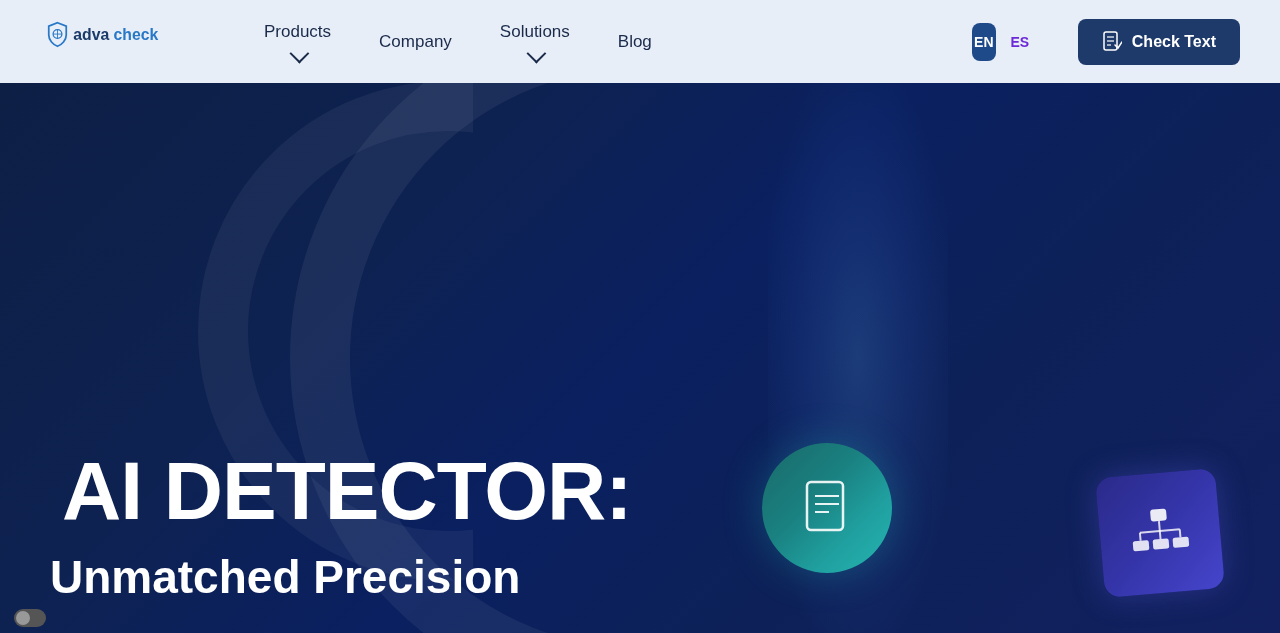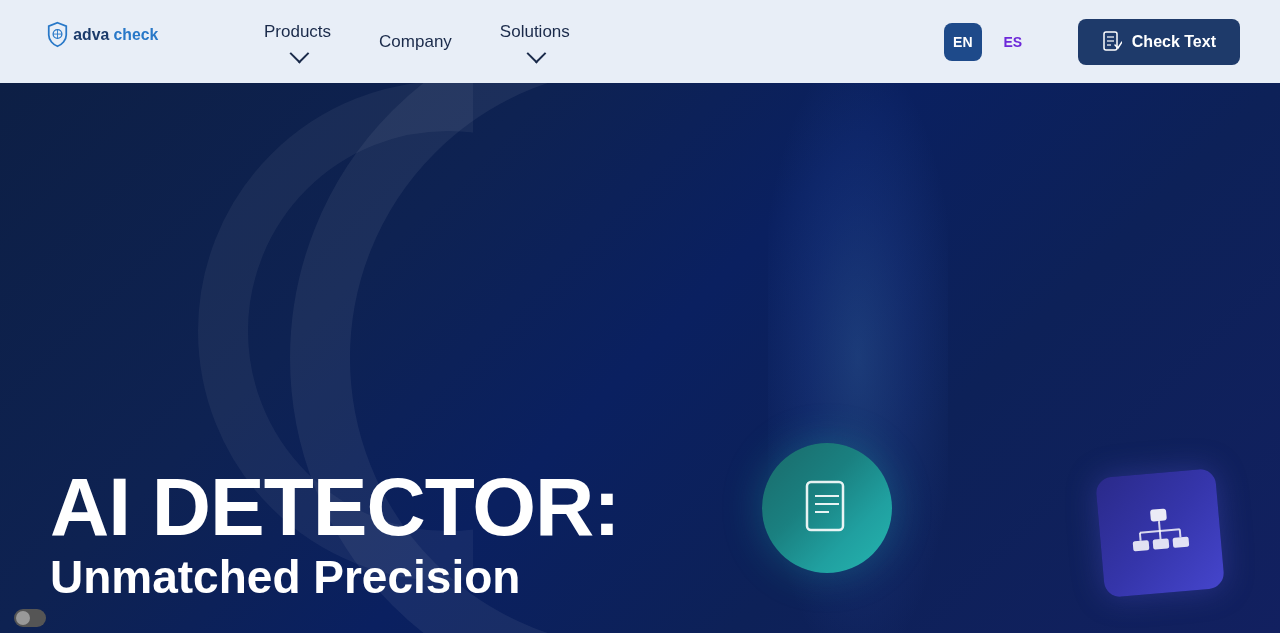--- a/index.html
+++ b/index.html
@@ -50,21 +50,21 @@
       transform: rotate(45deg) translateY(-2px);
       display: inline-block;
     }
     .nav-right {
       display: flex;
       align-items: center;
       gap: 12px;
       margin-left: auto;
     }
     .lang-btn {
-      width: 38px;
+      width: 24px;
       height: 38px;
       border-radius: 8px;
       display: flex;
       align-items: center;
       justify-content: center;
       font-size: 14px;
       font-weight: 700;
       cursor: pointer;
       border: none;
     }
@@ -181,27 +181,28 @@
       left: 50px;
       max-width: 670px;
     }
     .hero-title {
       font-size: 82px;
       font-weight: 900;
       color: #ffffff;
       line-height: 1;
       letter-spacing: -1px;
       text-transform: uppercase;
+      margin-left: 12px;
     }
     .hero-subtitle {
       font-size: 46px;
       font-weight: 700;
       color: #ffffff;
       line-height: 1.1;
-      margin-top: 4px;
+      margin-top: 20px;
     }
     .hero-description {
       font-size: 16px;
       color: rgba(255,255,255,0.82);
       margin-top: 14px;
       line-height: 1.6;
       max-width: 560px;
     }
 
     
@@ -256,20 +257,23 @@
     <a class="nav-item" href="#">
       <span>Products</span>
       <span class="chevron-down"></span>
     </a>
     <a class="nav-item" href="#">
       <span>Company</span>
     </a>
     <a class="nav-item" href="#">
       <span>Solutions</span>
       <span class="chevron-down"></span>
+    </a>
+    <a class="nav-item" href="#">
+      <span>Blog</span>
     </a>
   </div>
 
   <div class="nav-right">
     <button class="lang-btn active">EN</button>
     <button class="lang-btn inactive">ES</button>
     <button class="check-text-btn">
       <svg class="doc-icon" viewBox="0 0 20 22" fill="none" xmlns="http://www.w3.org/2000/svg">
         <rect x="2" y="1" width="13" height="18" rx="2" stroke="white" stroke-width="1.5" fill="none"></rect>
         <line x1="5" y1="6" x2="12" y2="6" stroke="white" stroke-width="1.2"></line>

